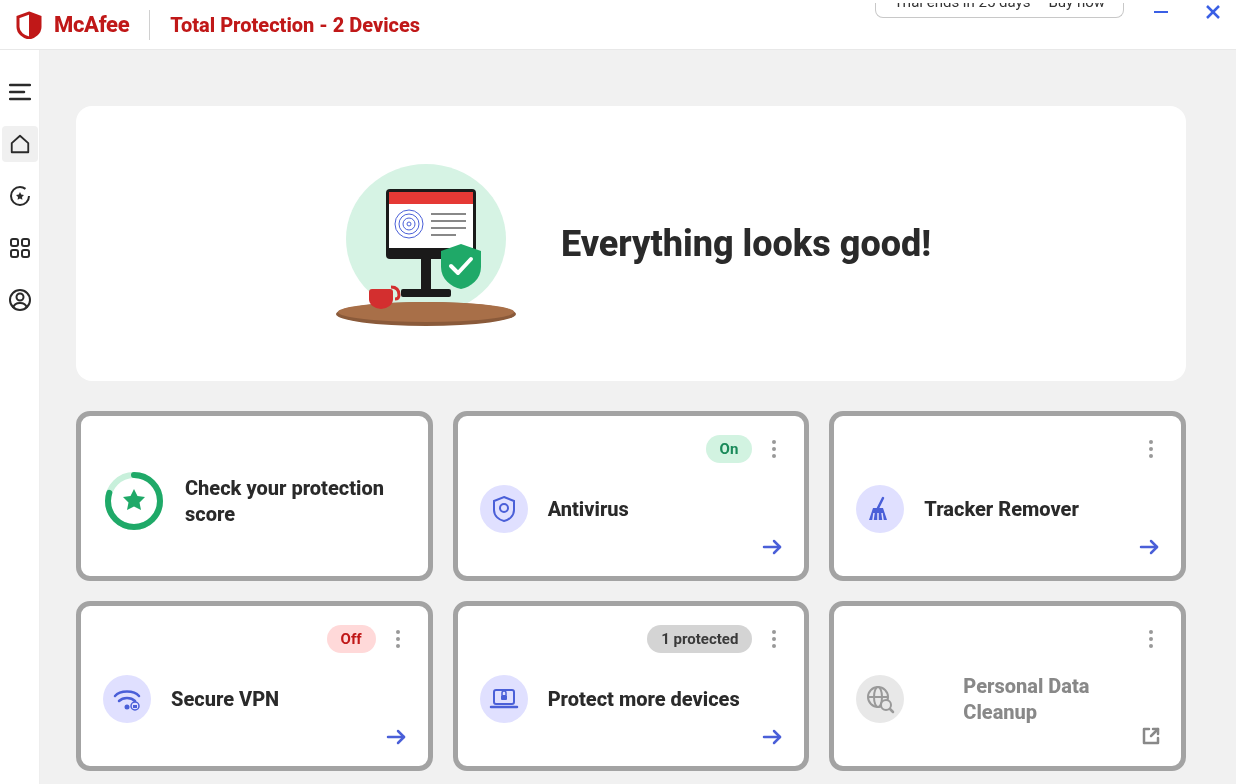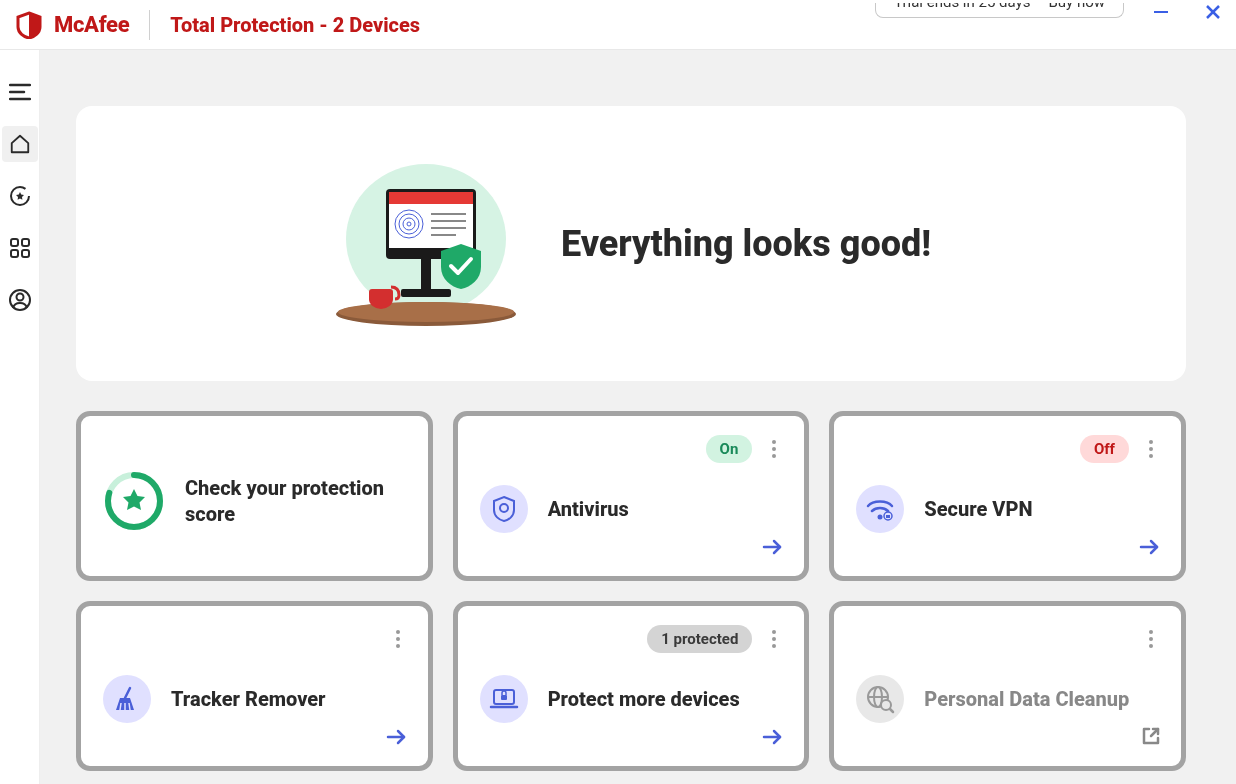--- a/index.html
+++ b/index.html
@@ -125,21 +125,21 @@
   flex: 1;
 }
 .card-icon-wrap {
   width: 48px; height: 48px; border-radius: 50%;
   background: #e0e0ff;
   display:flex; align-items:center; justify-content:center;
   flex-shrink: 0;
 }
 .card-icon-wrap.grey { background: #e8e8e8; }
 .card-title { font-size: 20px; font-weight: 800; color: #2a2a2a; line-height: 1.3; }
-.card-title.grey { color: #888; }
+.card-title.grey { color: #888; margin-left: 39px; }
 .card-arrow { position: absolute; bottom: 16px; right: 20px; cursor:pointer; }
 .score-ring {
   width: 62px; height: 62px; flex-shrink:0;
 }
 </style>
 </head>
 <body>
 
 <div class="titlebar">
   <div class="brand-wrap">
@@ -277,20 +277,48 @@
         <div class="card-arrow">
           <svg width="22" height="18">
               <line x1="2" y1="9" x2="18" y2="9" stroke="#4a5fd8" stroke-width="2.5" stroke-linecap="round"></line>
               <polyline points="12,3 18,9 12,15" fill="none" stroke="#4a5fd8" stroke-width="2.5" stroke-linecap="round" stroke-linejoin="round"></polyline>
             </svg>
         </div>
       </div>
 
       <div class="card">
         <div class="card-top-row">
+          <div class="kebab">
+              <span></span>
+              <span></span>
+              <span></span>
+            </div>
+        </div>
+        <div class="card-body">
+          <div class="card-icon-wrap">
+            <svg width="26" height="28" viewBox="0 0 26 28">
+                <line x1="16" y1="3" x2="11" y2="13" stroke="#4a5fd8" stroke-width="2.5" stroke-linecap="round"></line>
+                <path d="M6 13 L16 13 L20 25 L2 25 Z" fill="#4a5fd8"></path>
+                <line x1="7" y1="18" x2="6" y2="25" stroke="#e0e0ff" stroke-width="1.5"></line>
+                <line x1="11" y1="18" x2="11" y2="25" stroke="#e0e0ff" stroke-width="1.5"></line>
+                <line x1="15" y1="18" x2="16" y2="25" stroke="#e0e0ff" stroke-width="1.5"></line>
+              </svg>
+          </div>
+          <div class="card-title">Tracker Remover</div>
+        </div>
+        <div class="card-arrow">
+          <svg width="22" height="18">
+              <line x1="2" y1="9" x2="18" y2="9" stroke="#4a5fd8" stroke-width="2.5" stroke-linecap="round"></line>
+              <polyline points="12,3 18,9 12,15" fill="none" stroke="#4a5fd8" stroke-width="2.5" stroke-linecap="round" stroke-linejoin="round"></polyline>
+            </svg>
+        </div>
+      </div>
+
+      <div class="card">
+        <div class="card-top-row">
           <span class="badge off">Off</span>
           <div class="kebab">
               <span></span>
               <span></span>
               <span></span>
             </div>
         </div>
         <div class="card-body">
           <div class="card-icon-wrap">
             <svg width="30" height="26" viewBox="0 0 30 26">
@@ -306,48 +334,20 @@
         <div class="card-arrow">
           <svg width="22" height="18">
               <line x1="2" y1="9" x2="18" y2="9" stroke="#4a5fd8" stroke-width="2.5" stroke-linecap="round"></line>
               <polyline points="12,3 18,9 12,15" fill="none" stroke="#4a5fd8" stroke-width="2.5" stroke-linecap="round" stroke-linejoin="round"></polyline>
             </svg>
         </div>
       </div>
 
       <div class="card">
         <div class="card-top-row">
-          <div class="kebab">
-              <span></span>
-              <span></span>
-              <span></span>
-            </div>
-        </div>
-        <div class="card-body">
-          <div class="card-icon-wrap">
-            <svg width="26" height="28" viewBox="0 0 26 28">
-                <line x1="16" y1="3" x2="11" y2="13" stroke="#4a5fd8" stroke-width="2.5" stroke-linecap="round"></line>
-                <path d="M6 13 L16 13 L20 25 L2 25 Z" fill="#4a5fd8"></path>
-                <line x1="7" y1="18" x2="6" y2="25" stroke="#e0e0ff" stroke-width="1.5"></line>
-                <line x1="11" y1="18" x2="11" y2="25" stroke="#e0e0ff" stroke-width="1.5"></line>
-                <line x1="15" y1="18" x2="16" y2="25" stroke="#e0e0ff" stroke-width="1.5"></line>
-              </svg>
-          </div>
-          <div class="card-title">Tracker Remover</div>
-        </div>
-        <div class="card-arrow">
-          <svg width="22" height="18">
-              <line x1="2" y1="9" x2="18" y2="9" stroke="#4a5fd8" stroke-width="2.5" stroke-linecap="round"></line>
-              <polyline points="12,3 18,9 12,15" fill="none" stroke="#4a5fd8" stroke-width="2.5" stroke-linecap="round" stroke-linejoin="round"></polyline>
-            </svg>
-        </div>
-      </div>
-
-      <div class="card">
-        <div class="card-top-row">
           <span class="badge grey">1 protected</span>
           <div class="kebab">
               <span></span>
               <span></span>
               <span></span>
             </div>
         </div>
         <div class="card-body">
           <div class="card-icon-wrap">
             <svg width="30" height="24" viewBox="0 0 30 24">

